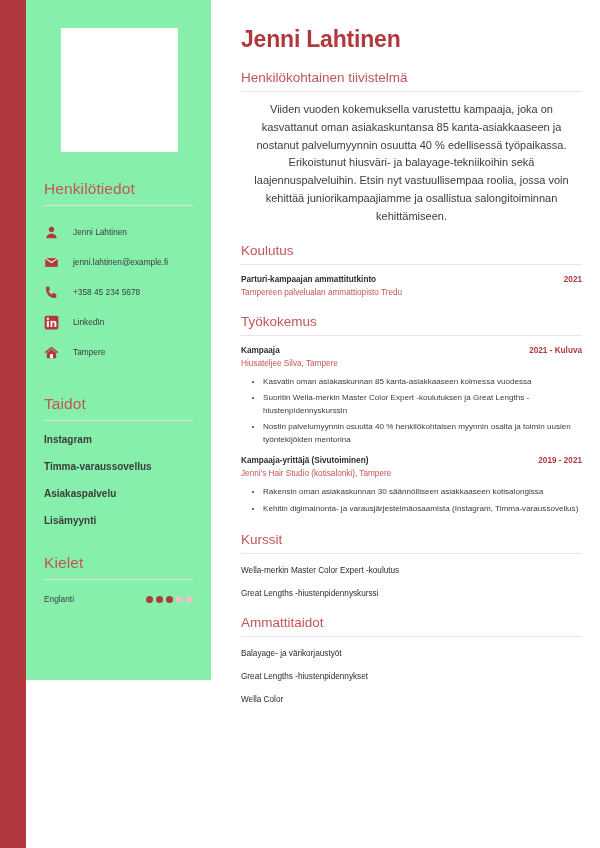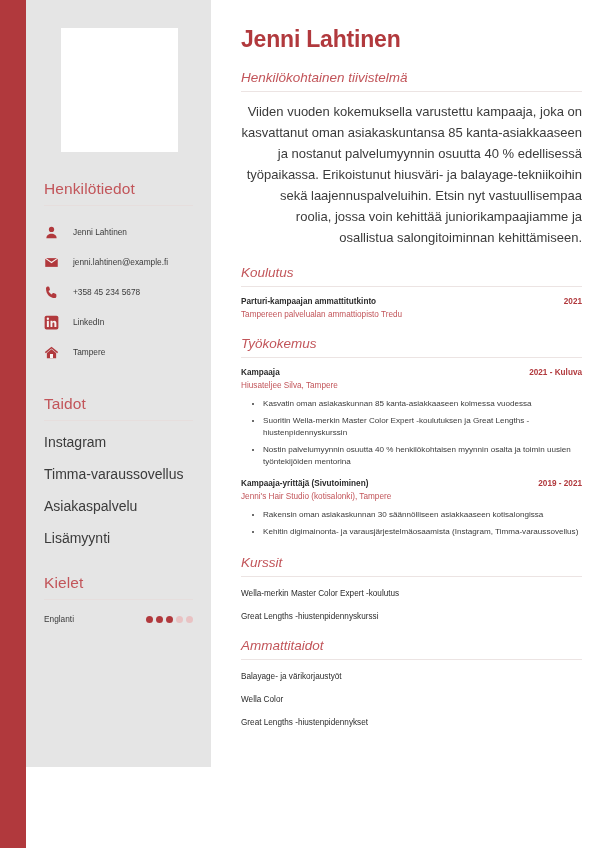--- a/index.html
+++ b/index.html
@@ -24,22 +24,22 @@
   .accent-bar {
     width: 26px;
     height: 848px;
     background: #b1393d;
     flex: 0 0 26px;
   }
   
   .sidebar {
     width: 185px;
     flex: 0 0 185px;
-    height: 767px;
-    background: #e5e5e5;
+    height: 680px;
+    background: #86efac;
     box-sizing: border-box;
     padding: 28px 18px 0 18px;
   }
   .photo {
     width: 117px;
     height: 124px;
     background: #ffffff;
     margin: 0 auto 0 17px;
   }
   .side-heading {
@@ -72,23 +72,24 @@
   .contact-text {
     font-size: 8.3px;
     color: #3b3b3b;
     margin-left: 7px;
     white-space: nowrap;
   }
   .skill-list {
     margin-top: 13px;
   }
   .skill-item {
-    font-size: 14px;
+    font-size: 10px;
     color: #3b3b3b;
     margin-bottom: 16px;
+    font-weight: bold;
   }
   .lang-row {
     display: flex;
     align-items: center;
     justify-content: space-between;
     margin-top: 14px;
   }
   .lang-name {
     font-size: 8.3px;
     color: #3b3b3b;
@@ -120,33 +121,32 @@
     letter-spacing: -.2px;
   }
   .section {
     margin-top: 17px;
   }
   .section-title {
     color: #c2555a;
     font-size: 13.5px;
     font-weight: normal;
     margin: 0;
-    font-style: italic;
   }
   .section-rule {
     height: 1px;
     background: #ece4e3;
     margin-top: 6px;
   }
   .summary {
-    font-size: 13px;
+    font-size: 11px;
     line-height: 1.62;
     color: #3b3b3b;
     margin: 9px 0 0 0;
-    text-align: right;
+    text-align: center;
   }
   .entry {
     margin-top: 10px;
   }
   .entry-head {
     display: flex;
     justify-content: space-between;
     align-items: flex-start;
     gap: 24px;
   }
@@ -336,18 +336,18 @@
       <h2 class="section-title">Kurssit</h2>
       <div class="section-rule"></div>
       <div class="plain-item first">Wella-merkin Master Color Expert -koulutus</div>
       <div class="plain-item">Great Lengths -hiustenpidennyskurssi</div>
     </section>
 
     <section class="section">
       <h2 class="section-title">Ammattitaidot</h2>
       <div class="section-rule"></div>
       <div class="plain-item first">Balayage- ja värikorjaustyöt</div>
+      <div class="plain-item">Great Lengths -hiustenpidennykset</div>
       <div class="plain-item">Wella Color</div>
-      <div class="plain-item">Great Lengths -hiustenpidennykset</div>
     </section>
 
   </main>
 </div>
 
 </body></html>

